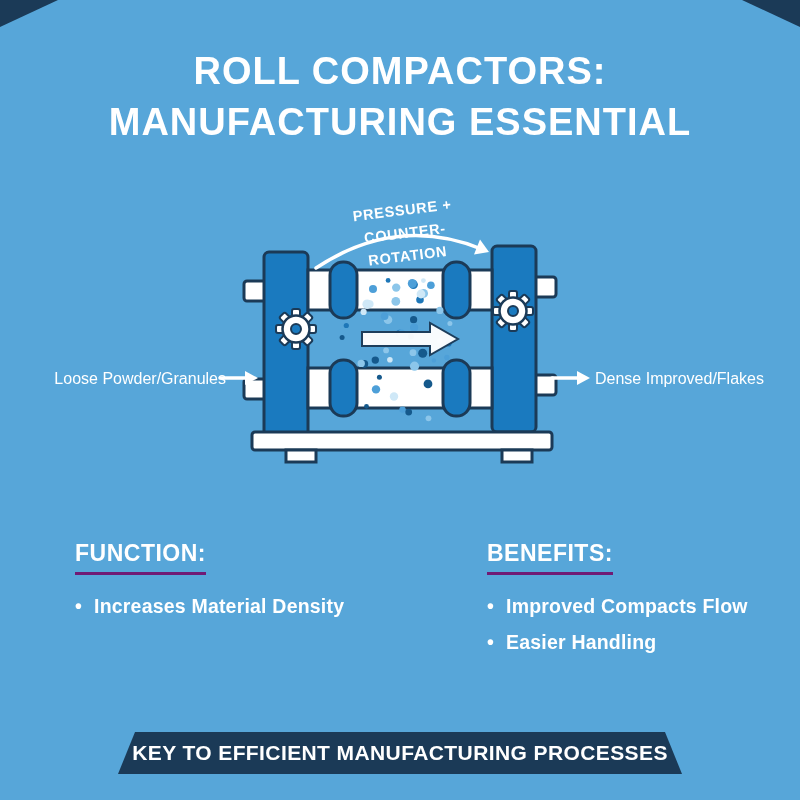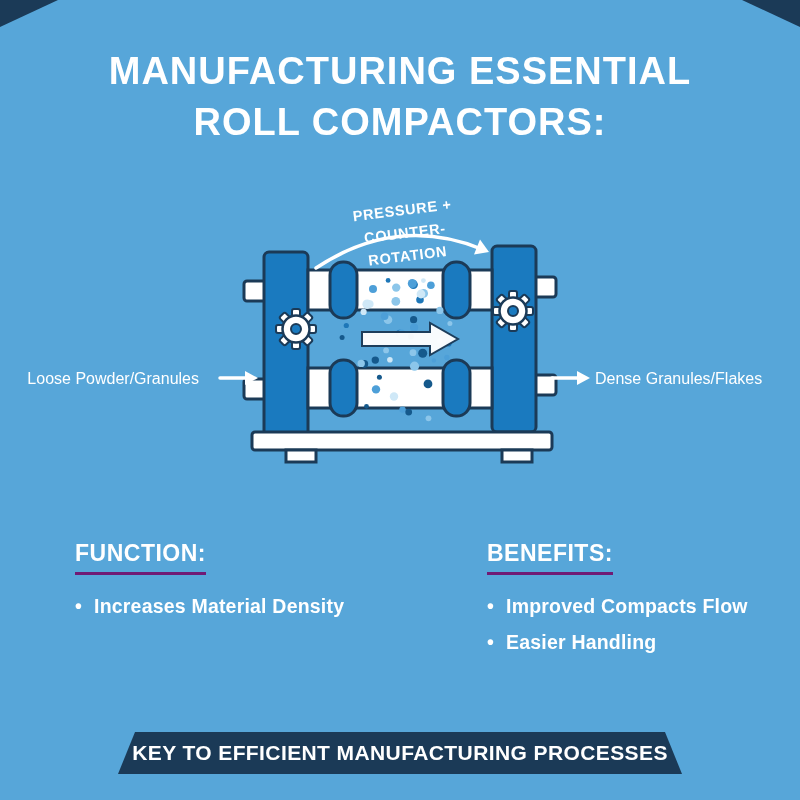--- a/index.html
+++ b/index.html
@@ -33,21 +33,21 @@
   .flow-arrow{fill:#ffffff;stroke:var(--navy);stroke-width:2;opacity:.96;}
   .rot-label{
     position:absolute;left:325px;top:199px;width:160px;z-index:2;
     text-align:center;transform:rotate(-7deg);
     font-size:14.5px;font-weight:bold;letter-spacing:.7px;line-height:23px;color:#fff;
   }
   .side-label{
     position:absolute;top:368px;z-index:2;height:22px;line-height:22px;
     font-size:16px;color:#fff;
   }
-  .side-label.left{left:14px;width:185px;text-align:right;}
+  .side-label.left{left:41px;width:185px;text-align:right;}
   .side-label.right{left:595px;width:195px;text-align:left;}
   .col{position:absolute;top:540px;z-index:2;}
   .col.func{left:75px;}
   .col.bene{left:487px;}
   .col h2{
     display:inline-block;font-size:23px;font-weight:bold;letter-spacing:.5px;
     border-bottom:3px solid #701a75;padding-bottom:5px;color:#fff;
   }
   .col ul{list-style:none;margin-top:20px;}
   .col li{
@@ -65,22 +65,22 @@
 </style>
 </head>
 <body>
 
 <div class="poster">
 
   <div class="corner tl"></div>
   <div class="corner tr"></div>
 
   <h1 class="title">
+    <span>ROLL COMPACTORS:</span>
     <span>MANUFACTURING ESSENTIAL</span>
-    <span>ROLL COMPACTORS:</span>
   </h1>
 
   <svg class="machine" viewBox="0 0 800 800" aria-hidden="true">
     <g>
 
       <rect x="244" y="281" width="24" height="20" rx="3" class="part-white"></rect>
       <rect x="244" y="379" width="24" height="20" rx="3" class="part-white"></rect>
       <rect x="532" y="277" width="24" height="20" rx="3" class="part-white"></rect>
       <rect x="532" y="375" width="24" height="20" rx="3" class="part-white"></rect>
 
@@ -191,21 +191,21 @@
       <polygon class="white-fill" points="590,378 577,371 577,385"></polygon>
     </g>
   </svg>
 
   <div class="rot-label">
     <div>PRESSURE +</div>
     <div>COUNTER-ROTATION</div>
   </div>
 
   <div class="side-label left">Loose Powder/Granules</div>
-  <div class="side-label right">Dense Granules/Flakes</div>
+  <div class="side-label right">Dense Improved/Flakes</div>
 
   <div class="col func">
     <h2>FUNCTION:</h2>
     <ul>
       <li>Increases Material Density</li>
     </ul>
   </div>
 
   <div class="col bene">
     <h2>BENEFITS:</h2>

